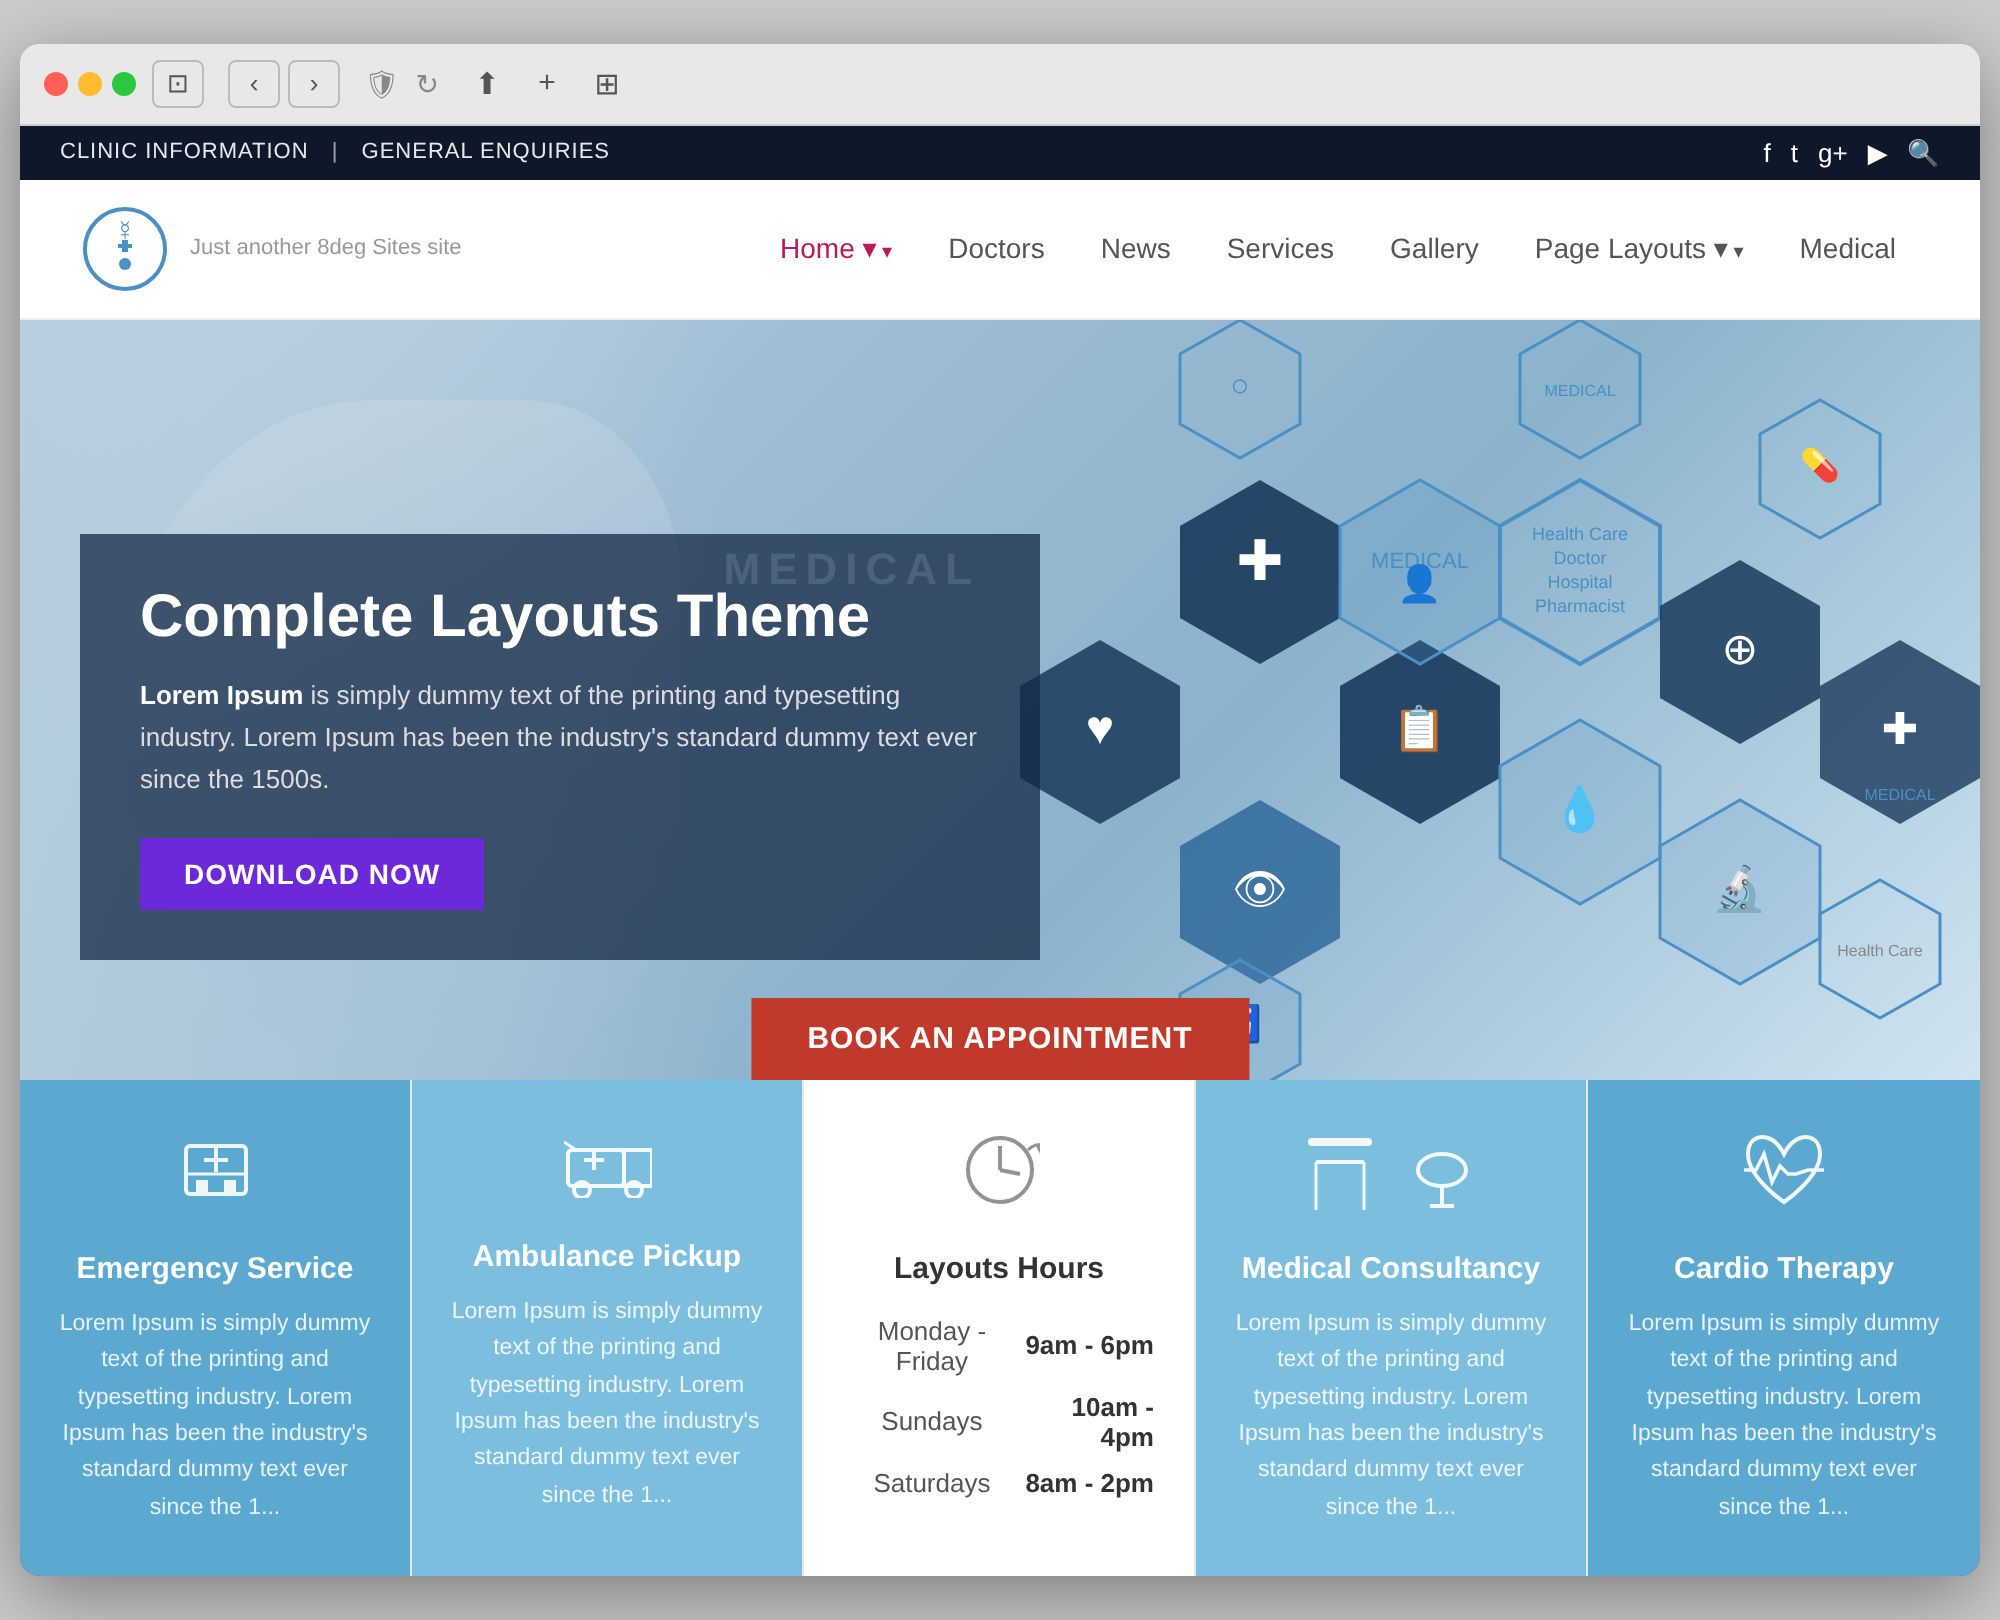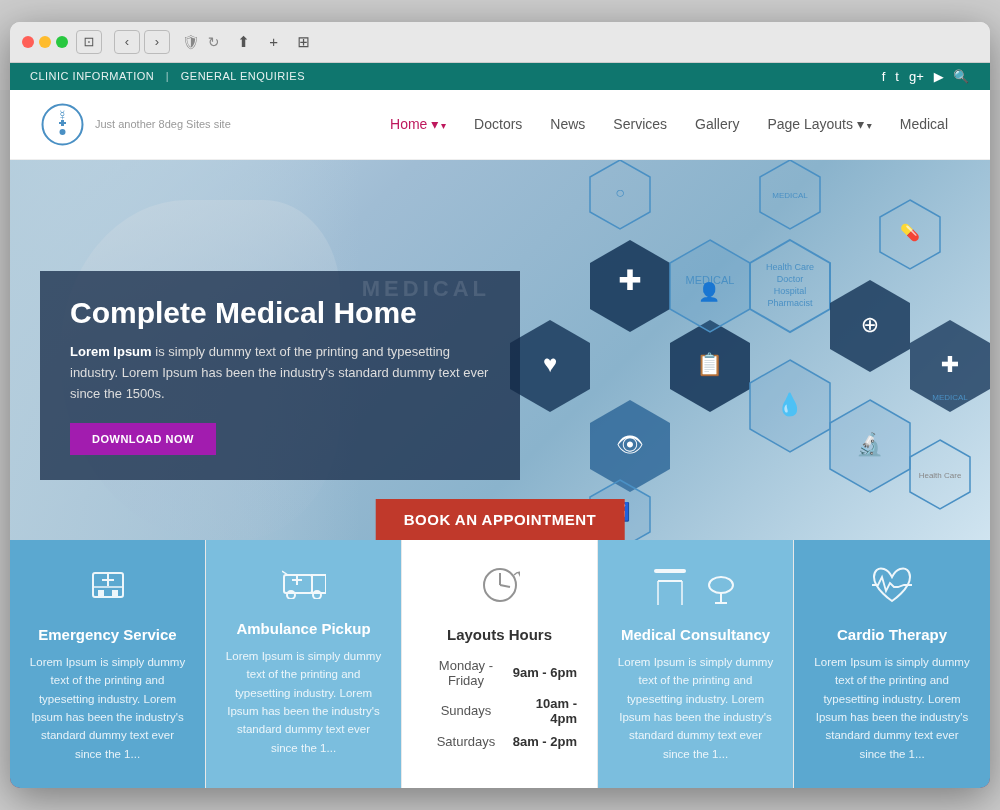--- a/index.html
+++ b/index.html
@@ -32,21 +32,21 @@
     .browser-security { color: #888; font-size: 14px; margin-left: 4px; }
     .url-bar {
       flex: 1; background: white; border: 1px solid #ccc; border-radius: 4px;
       padding: 3px 10px; font-size: 12px; color: #333; text-align: center;
     }
     .browser-actions { display: flex; gap: 6px; margin-left: 4px; }
     .action-btn { background: none; border: none; cursor: pointer; font-size: 15px; color: #555; width: 24px; height: 24px; display: flex; align-items: center; justify-content: center; }
 
     
     .top-bar {
-      background: #0f766e;
+      background: #0f172a;
       padding: 6px 20px;
       display: flex;
       justify-content: space-between;
       align-items: center;
     }
     .top-bar-left { color: white; font-size: 11px; letter-spacing: 0.5px; }
     .top-bar-left span { opacity: 0.9; }
     .top-bar-left .separator { margin: 0 8px; opacity: 0.6; }
     .top-bar-right { display: flex; gap: 10px; align-items: center; }
     .top-bar-right a { color: white; text-decoration: none; font-size: 13px; }
@@ -106,24 +106,24 @@
       background: rgba(20,40,70,0.75);
       padding: 25px 30px;
       width: 480px;
       color: white;
     }
     .hero-title { font-size: 30px; font-weight: 700; margin-bottom: 12px; }
     .hero-text { font-size: 13px; line-height: 1.6; margin-bottom: 18px; color: #ddd; }
     .hero-text strong { color: white; }
     .hero-btn {
       display: inline-block;
-      background: #a21caf;
+      background: #6d28d9;
       color: white;
       padding: 10px 22px;
-      font-size: 11px;
+      font-size: 14px;
       cursor: pointer;
       text-transform: uppercase;
       font-weight: 600;
       letter-spacing: 0.5px;
       border: none;
     }
 
     .book-btn-container {
       position: absolute;
       bottom: 0;
@@ -335,21 +335,21 @@
       </g>
 
       <g transform="translate(180,320)">
         <use href="#hexS" fill="rgba(74,144,196,0.15)" stroke="#4a90c4" stroke-width="1.5"></use>
         <text x="30" y="38" text-anchor="middle" font-size="18" fill="#4a90c4">♿</text>
       </g>
     </svg>
 
     <div class="hero-overlay">
       <div style="position:absolute;top:5px;right:30px;font-size:22px;font-weight:700;color:rgba(255,255,255,0.12);letter-spacing:4px;">MEDICAL</div>
-      <h2 class="hero-title">Complete Medical Home</h2>
+      <h2 class="hero-title">Complete Layouts Theme</h2>
       <p class="hero-text">
         <strong>Lorem Ipsum</strong>
         <span> is simply dummy text of the printing and typesetting industry. Lorem Ipsum has been the industry's standard dummy text ever since the 1500s.</span>
       </p>
       <button class="hero-btn">DOWNLOAD NOW</button>
     </div>
 
     <div class="book-btn-container">
       <button class="book-btn">Book AN APPOINTMENT</button>
     </div>

